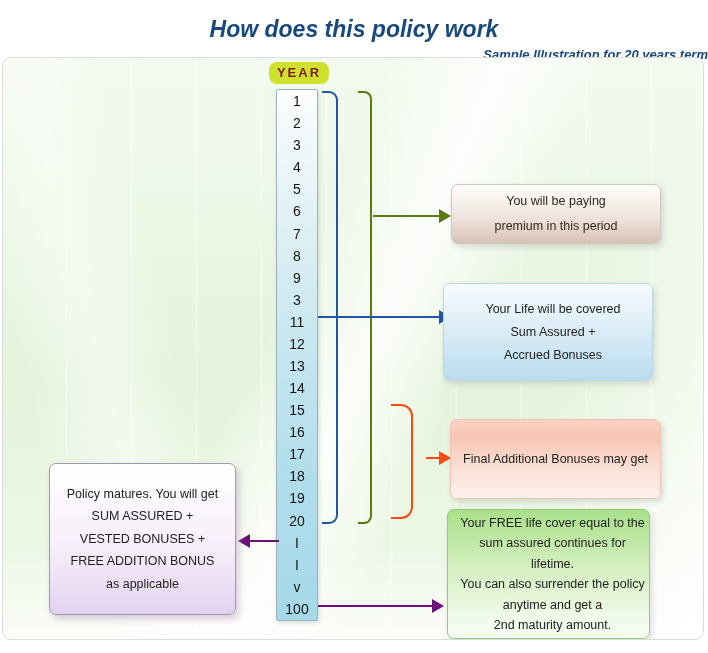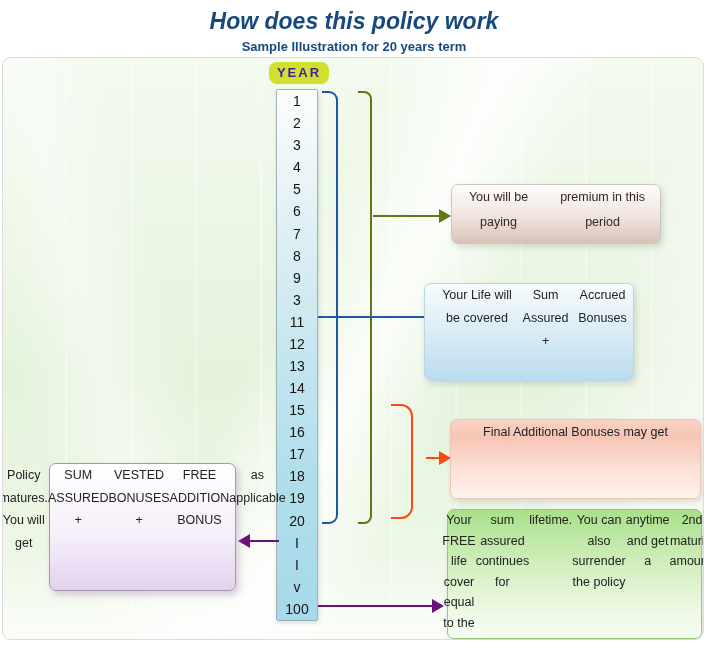--- a/index.html
+++ b/index.html
@@ -1,45 +1,45 @@
 <!DOCTYPE html>
 <html><head>
 <meta charset="utf-8">
 <style>
   * { margin:0; padding:0; box-sizing:border-box; }
   html,body { width:708px; height:653px; background:#ffffff;
     font-family:"Liberation Sans","DejaVu Sans",sans-serif; overflow:hidden; }
 
   .page-title {
-    margin-top:8px; text-align:center;
+    margin-top:16px; text-align:center;
     font-size:23px; font-weight:bold; font-style:italic; color:#17497f;
   }
   .page-subtitle {
-    margin-top:4px; text-align:center;
-    font-size:13px; font-weight:bold; color:#17497f;
+    margin-top:4px; text-align:right;
+    font-size:13px; font-weight:bold; font-style:italic; color:#17497f;
   }
 
   .canvas {
     position:absolute; left:2px; top:57px; width:702px; height:583px;
     border:1px solid #dcdcdc; border-radius:9px;
     background-color:#ecf7e6;
     background-image:
       linear-gradient(295deg, rgba(255,255,255,0.95) 0%, rgba(255,255,255,0) 28%),
       linear-gradient(115deg, rgba(255,255,255,0) 40%, rgba(255,255,255,0.85) 52%, rgba(255,255,255,0) 63%),
       linear-gradient(75deg, rgba(255,255,255,0) 10%, rgba(255,255,255,0.45) 20%, rgba(255,255,255,0) 30%),
       repeating-linear-gradient(90deg, rgba(255,255,255,0) 0px, rgba(255,255,255,0) 62px, rgba(255,255,255,0.5) 63px, rgba(255,255,255,0) 65px),
       linear-gradient(to bottom, #f3faef 0%, #e5f3dc 55%, #edf7e6 85%, #fbfdf9 100%);
     overflow:hidden;
   }
 
   
   .year-badge {
     position:absolute; left:266px; top:4px; width:60px; height:22px;
     background:#cfe12c; border-radius:8px;
-    font-size:13px; font-weight:bold; letter-spacing:2px; color:#4c1d95;
+    font-size:13px; font-weight:bold; letter-spacing:2px; color:#7f1d1d;
     text-align:center; line-height:22px;
   }
 
   
   .timeline {
     position:absolute; left:273px; top:31px; width:42px; height:532px;
     border:1px solid #9fb0b6; border-radius:2px;
     background:linear-gradient(to bottom,
       #fdfdfd 0%, #f3f9fa 8%, #ddeff4 28%, #c3e5ef 52%, #b2deec 72%, #a6d9e9 100%);
     box-shadow:1px 2px 4px rgba(60,90,100,0.18);
@@ -87,54 +87,54 @@
   .arrow-maturity .shaft { left:12px; width:29px; background:#6d107e; }
   .arrow-maturity .head  { left:0; border-right:12px solid #6d107e; }
 
   .arrow-freecover { left:315px; top:541px; width:126px; }
   .arrow-freecover .shaft { left:0; width:114px; background:#6d107e; }
   .arrow-freecover .head  { left:114px; border-left:12px solid #6d107e; }
 
   
   .box {
     position:absolute; border-radius:7px;
-    display:flex; flex-direction:row; justify-content:center;
+    display:flex; flex-direction:column; justify-content:center;
     text-align:center; font-size:12.5px; color:#222;
     box-shadow:2px 3px 6px rgba(80,80,80,0.18);
   }
   .box .bold, .box b { font-weight:normal; }
 
   .box-premium {
     left:448px; top:126px; width:210px; height:60px;
     border:1px solid #cac6c2;
     background:linear-gradient(to bottom, #fefdfc 0%, #efe4dd 55%, #d9c2b6 100%);
     line-height:25px; color:#33281f;
   }
   .box-lifecover {
-    left:421px; top:225px; width:210px; height:98px;
+    left:440px; top:225px; width:210px; height:98px;
     border:1px solid #b9d6e7;
     background:linear-gradient(to bottom, #f7fbfd 0%, #ddeef7 45%, #b9dcee 100%);
     line-height:23px;
     padding-left:10px;
   }
   .box-finalbonus {
-    left:447px; top:361px; width:251px; height:80px;
+    left:447px; top:361px; width:211px; height:80px;
     border:1px solid #eec4b4;
     background:linear-gradient(to bottom, #fbd2c4 0%, #f7c5b3 22%, #fbe2d8 65%, #fdf2ec 100%);
     line-height:25px;
   }
   .box-freecover {
-    left:444px; top:451px; width:255px; height:130px;
+    left:444px; top:451px; width:203px; height:130px;
     border:1px solid #95ca79;
     background:linear-gradient(to bottom, #a9e08a 0%, #d4efc0 45%, #eef9e6 80%, #f7fdf3 100%);
     line-height:20.5px;
     padding-left:8px;
   }
   .box-maturity {
-    left:46px; top:405px; width:187px; height:128px;
+    left:46px; top:405px; width:187px; height:152px;
     border:1px solid #a29aa8;
     background:linear-gradient(to bottom, #ffffff 0%, #f6effa 55%, #e3d2ef 100%);
     box-shadow:3px 4px 7px rgba(150,110,160,0.35);
     line-height:22.5px;
     text-align:center;
   }
 </style>
 </head>
 <body>
 

